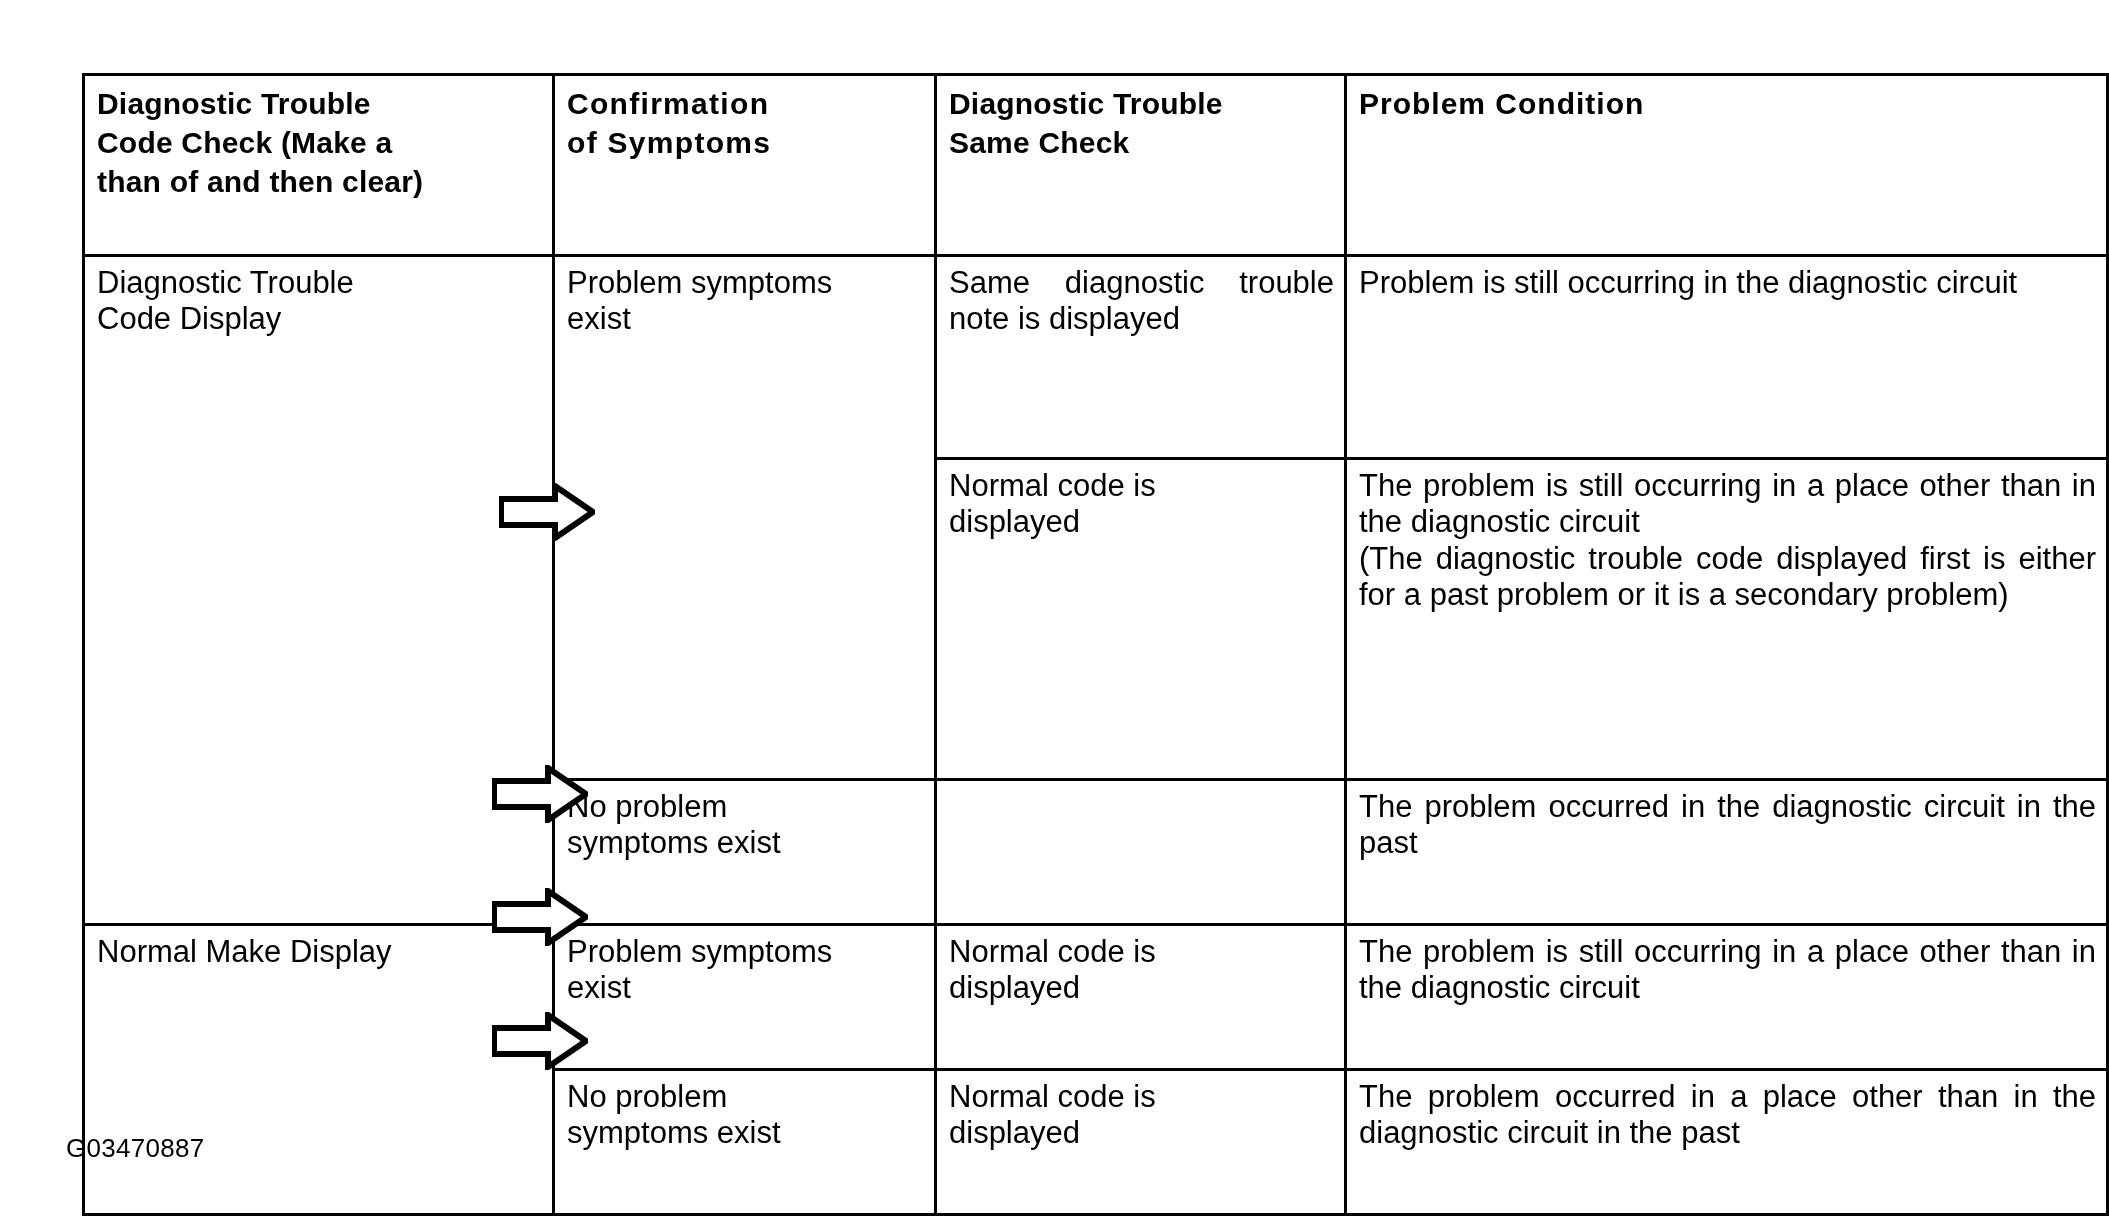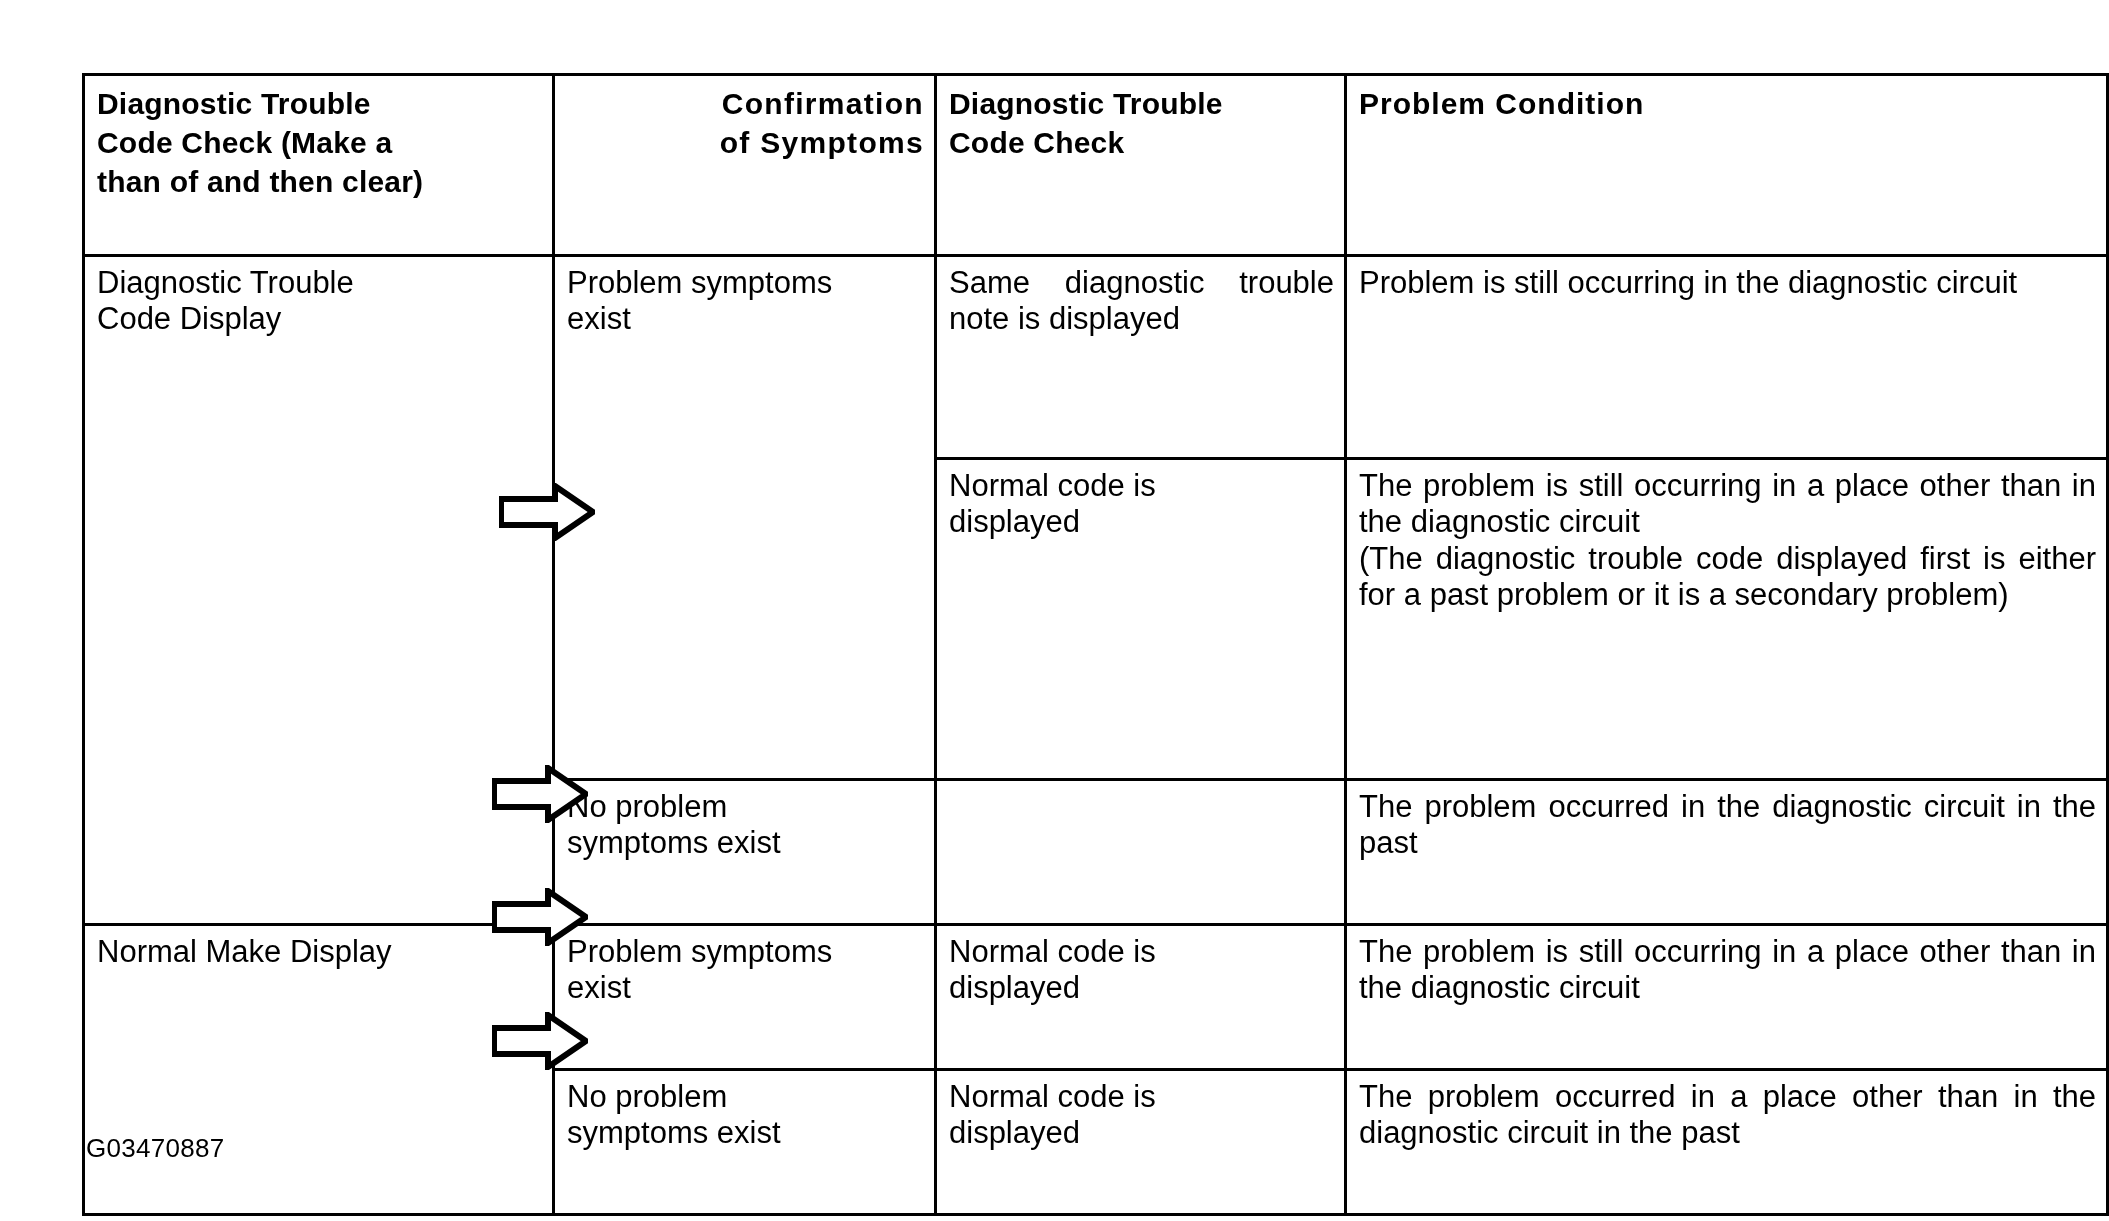--- a/index.html
+++ b/index.html
@@ -53,21 +53,21 @@
     font-size: 30px;
     line-height: 1.30;
     letter-spacing: 0.2px;
     height: 160px;
     vertical-align: middle;
     text-align: left;
     padding-top: 10px;
     padding-bottom: 10px;
   }
   th.h1 { text-align: left; vertical-align: middle; }
-  th.h2 { text-align: right; vertical-align: middle; letter-spacing: 1.3px; }
+  th.h2 { text-align: left; vertical-align: middle; letter-spacing: 1.3px; }
   th.h3 { text-align: left;   vertical-align: middle; }
   th.h4 { text-align: left; vertical-align: middle; letter-spacing: 1.0px; }
 
   .hline { display: block; white-space: nowrap; }
 
   
   tbody td {
     font-weight: normal;
     font-size: 31px;
     line-height: 1.17;
@@ -89,21 +89,21 @@
     position: absolute;
     width: 96px;
     height: 58px;
     pointer-events: none;
   }
   .arrow svg { display: block; width: 96px; height: 58px; }
 
   
   #figure-code {
     position: absolute;
-    left: 42px;
+    left: 22px;
     top: 1133px;
     font-size: 26px;
     font-weight: normal;
     letter-spacing: 0.3px;
     white-space: nowrap;
     text-align: right;
   }
 </style>
 </head>
 <body>
@@ -124,21 +124,21 @@
           <span class="hline">Diagnostic Trouble</span>
           <span class="hline">Code Check (Make a</span>
           <span class="hline">than of and then clear)</span>
         </th>
         <th class="h2">
           <span class="hline">Confirmation</span>
           <span class="hline">of Symptoms</span>
         </th>
         <th class="h3">
           <span class="hline">Diagnostic Trouble</span>
-          <span class="hline">Code Check</span>
+          <span class="hline">Same Check</span>
         </th>
         <th class="h4">
           <span class="hline">Problem Condition</span>
         </th>
       </tr>
     </thead>
 
     <tbody>
 
       <tr class="row-a">

